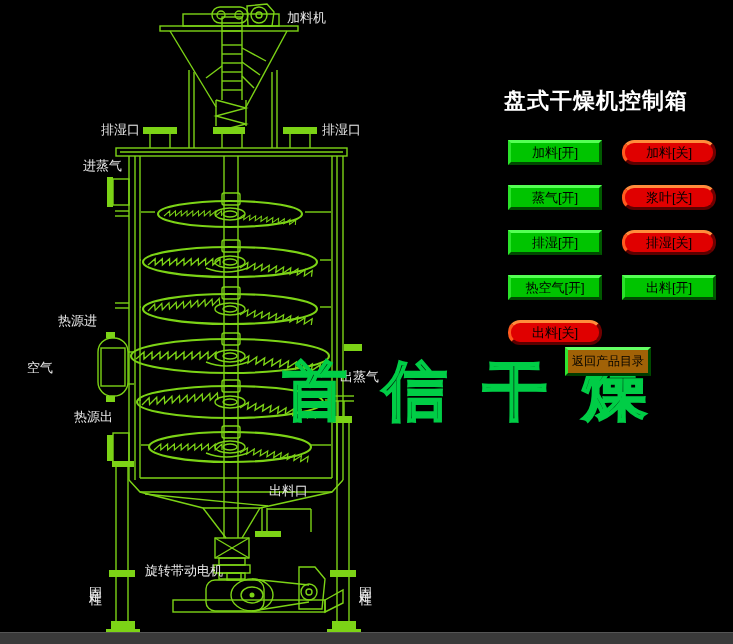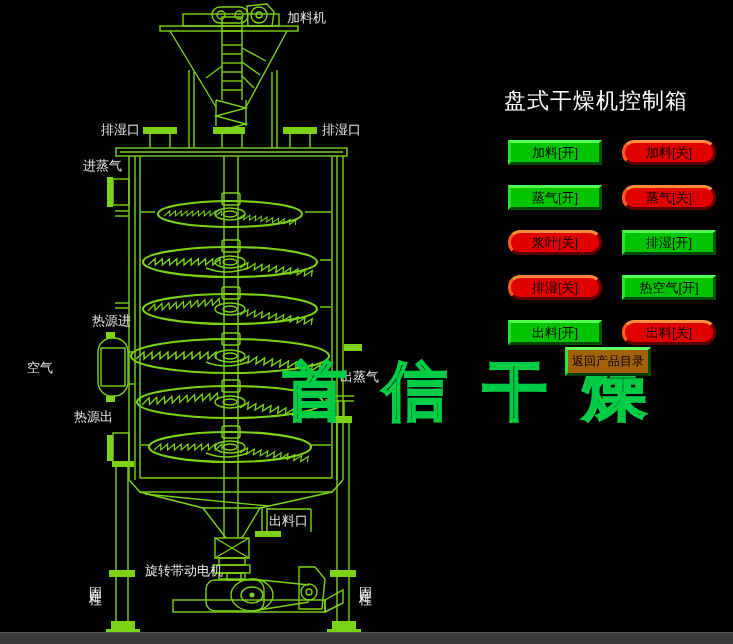--- a/index.html
+++ b/index.html
@@ -10,21 +10,21 @@
   #machine-svg *{stroke:#7cd316;fill:none;stroke-width:1.4;}
   #machine-svg .fill{fill:#7cd316;stroke:none;}
   #machine-svg .thick{stroke-width:2.1;}
   .lbl{position:absolute;color:#e8e8e8;font-size:13px;line-height:14px;white-space:nowrap;}
   .lbl.vert{writing-mode:vertical-rl;text-orientation:upright;letter-spacing:3px;}
   #watermark{position:absolute;left:283px;top:348px;font-size:64px;font-weight:bold;
              letter-spacing:36px;white-space:nowrap;color:rgba(0,210,70,0.18);
              -webkit-text-stroke:2px #00cd46;z-index:3;}
   
   #panel-title{position:absolute;left:504px;top:86px;width:220px;color:#fff;
-               font-size:22px;font-weight:normal;letter-spacing:1px;white-space:nowrap;}
+               font-size:22px;font-weight:bold;letter-spacing:1px;white-space:nowrap;}
   #button-grid{position:absolute;left:508px;top:140px;display:grid;
                grid-template-columns:94px 94px;column-gap:11px;row-gap:7px;z-index:4;gap:20px;}
   .btn{width:94px;height:25px;box-sizing:border-box;display:flex;align-items:center;
        justify-content:center;font-size:13px;color:#000;border:3px solid;cursor:pointer;
        white-space:nowrap;}
   .btn.on{background:#00c400;border-color:#54ff54 #005a00 #004a00 #2ae22a;}
   .btn.off{background:#e00000;border-color:#ff8c3c #700000 #5c0000 #ff5a1e;border-radius:12px;}
   #return-btn{position:absolute;left:565px;top:347px;width:86px;height:29px;z-index:4;
               box-sizing:border-box;display:flex;align-items:center;justify-content:center;
               font-size:12px;color:#000;background:#a16207;border:3px solid;cursor:pointer;
@@ -250,38 +250,37 @@
         <circle cx="309" cy="592" r="3"></circle>
       <rect x="173" y="600" width="152" height="12"></rect>
       <polygon points="325,600 343,590 343,603 325,612"></polygon>
     </g>
   </svg>
 
   <div class="lbl" style="left:287px;top:11px">加料机</div>
   <div class="lbl" style="left:101px;top:123px">排湿口</div>
   <div class="lbl" style="left:322px;top:123px">排湿口</div>
   <div class="lbl" style="left:83px;top:159px">进蒸气</div>
-  <div class="lbl" style="left:92px;top:314px">热源进</div>
+  <div class="lbl" style="left:58px;top:314px">热源进</div>
   <div class="lbl" style="left:27px;top:361px">空气</div>
   <div class="lbl" style="left:74px;top:410px">热源出</div>
   <div class="lbl" style="left:340px;top:370px">出蒸气</div>
-  <div class="lbl" style="left:269px;top:514px">出料口</div>
+  <div class="lbl" style="left:269px;top:484px">出料口</div>
   <div class="lbl" style="left:145px;top:564px">旋转带动电机</div>
   <div class="lbl vert" style="left:88px;top:576px">固定柱</div>
   <div class="lbl vert" style="left:358px;top:576px">固定柱</div>
 
   <div id="watermark">首信干燥</div>
 
   <div id="panel-title">盘式干燥机控制箱</div>
 
   <div id="button-grid">
     <div class="btn on">加料[开]</div>
     <div class="btn off">加料[关]</div>
     <div class="btn on">蒸气[开]</div>
-    <div class="btn off">蒸气[关]</div>
     <div class="btn off">浆叶[关]</div>
     <div class="btn on">排湿[开]</div>
     <div class="btn off">排湿[关]</div>
     <div class="btn on">热空气[开]</div>
     <div class="btn on">出料[开]</div>
     <div class="btn off">出料[关]</div>
   </div>
 
   <div id="return-btn">返回产品目录</div>
 

